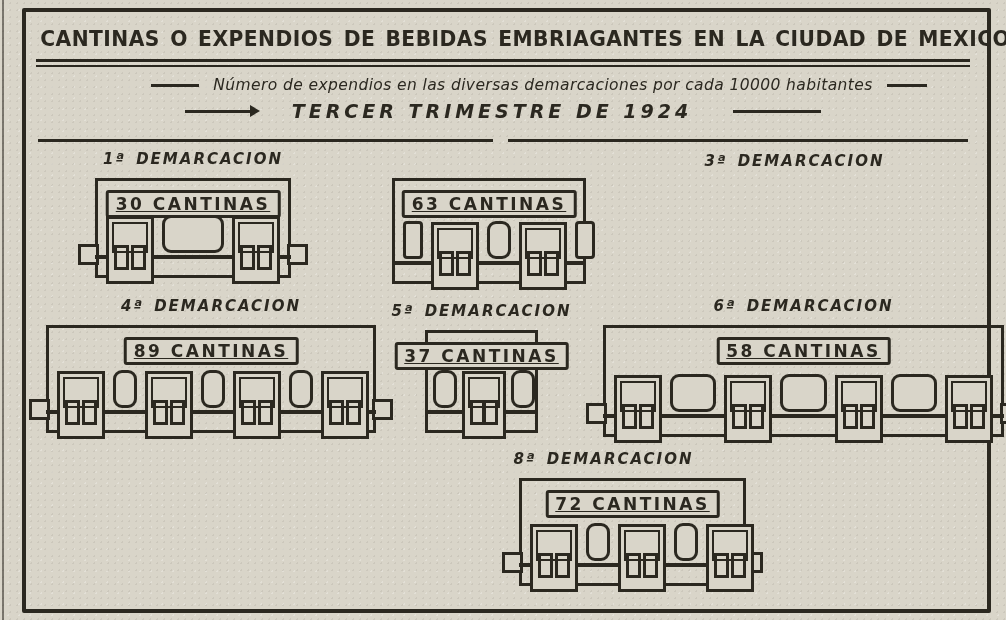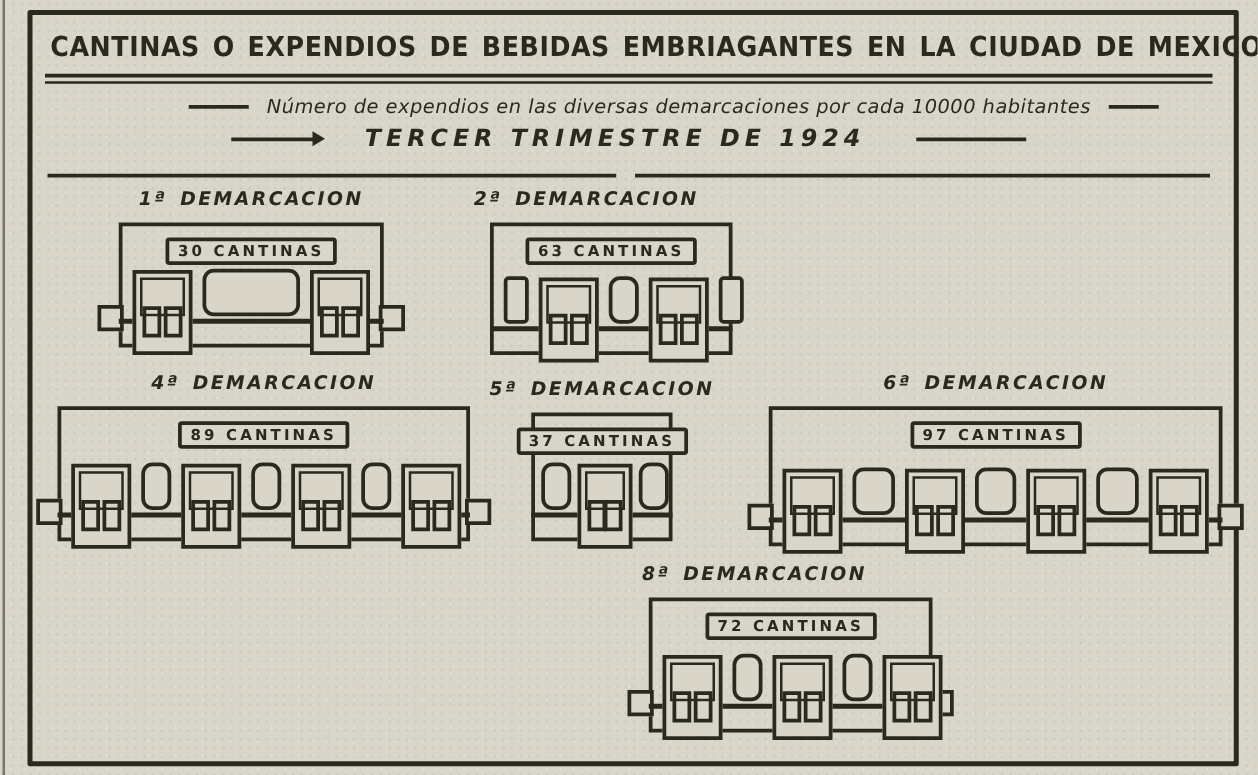--- a/index.html
+++ b/index.html
@@ -55,22 +55,22 @@
     white-space:nowrap;font-weight:bold;font-style:italic;
     font-size:15px;letter-spacing:2px;word-spacing:3px;
   }
   .building{
     position:relative;margin-top:28px;border:3px solid var(--ink);
     background:transparent;
   }
   .cbox{
     position:absolute;top:9px;left:50%;transform:translateX(-50%);
     border:3px solid var(--ink);border-radius:3px;padding:1px 7px;
-    font-weight:bold;font-size:12px;letter-spacing:2.5px;white-space:nowrap;
-    background:var(--paper);z-index:3;
+    font-weight:bold;font-size:17px;letter-spacing:2.5px;white-space:nowrap;
+    background:var(--paper);z-index:3;text-decoration:underline;
   }
   .baseline{position:absolute;left:-3px;right:-3px;bottom:16px;height:4px;
     background:var(--ink);z-index:1;}
   .facade{
     position:absolute;left:0;right:0;bottom:0;height:64%;
     display:flex;align-items:flex-end;justify-content:space-between;
     gap:8px;padding:0 8px;
   }
   .door{
     position:relative;flex:none;width:42px;height:62px;margin-bottom:-9px;
@@ -87,27 +87,27 @@
   }
   .halfwin{
     flex:none;width:14px;height:32px;margin-bottom:22px;
     border:3px solid var(--ink);border-radius:4px;background:var(--paper);z-index:2;
   }
   .tab{position:absolute;bottom:10px;width:15px;height:15px;
     border:3px solid var(--ink);background:var(--paper);z-index:0;}
   .tab.l{left:-20px;} .tab.r{right:-20px;}
 
   
-  .g1{left:95px;top:150px;width:212px;}  .g1 .building{height:94px;}
+  .g1{left:95px;top:150px;width:196px;}  .g1 .building{height:94px;}
   .g2{left:352px;top:150px;width:234px;} .g2 .building{height:100px;margin-left:40px;}
   .g3{left:659px;top:152px;width:271px;} .g3 .building{height:101px;}
   .g3 .facade{gap:6px;}
   .g4{left:46px;top:297px;width:330px;}  .g4 .building{height:102px;padding-left:16px;}
   .g5{left:425px;top:302px;width:113px;} .g5 .building{height:97px;}
-  .g6{left:603px;top:297px;width:363px;margin-left:12px;} .g6 .building{height:106px;}
+  .g6{left:603px;top:297px;width:401px;} .g6 .building{height:106px;}
   .g7{left:284px;top:450px;width:123px;} .g7 .building{height:100px;}
   .g8{left:461px;top:450px;width:271px;padding-left:14px;} .g8 .building{height:102px;margin-left:44px;}
   .g5 .facade,.g7 .facade{gap:5px;padding:0 5px;}
   .g5 .door,.g7 .door{width:38px;}
 </style>
 </head>
 <body>
 
 <div class="scan-edge"></div>
 <div class="frame"></div>
@@ -151,21 +151,20 @@
           <div class="window"></div>
           <div class="door">
             <div class="transom"></div>
             <div class="panel pl"></div>
             <div class="panel pr"></div>
           </div>
         </div>
       </div>
     </div>
     <div class="group g2">
-      <div class="dlabel">2ª DEMARCACION</div>
       <div class="building">
         <div class="cbox">63 CANTINAS</div>
         <div class="baseline"></div>
         <div class="facade">
           <div class="halfwin"></div>
           <div class="door">
             <div class="transom"></div>
             <div class="panel pl"></div>
             <div class="panel pr"></div>
           </div>
@@ -173,20 +172,21 @@
           <div class="door">
             <div class="transom"></div>
             <div class="panel pl"></div>
             <div class="panel pr"></div>
           </div>
           <div class="halfwin"></div>
         </div>
       </div>
     </div>
     <div class="group g3">
+      <div class="dlabel">3ª DEMARCACION</div>
     </div>
     <div class="group g4">
       <div class="dlabel">4ª DEMARCACION</div>
       <div class="building">
         <div class="tab l"></div>
         <div class="tab r"></div>
         <div class="cbox">89 CANTINAS</div>
         <div class="baseline"></div>
         <div class="facade">
           <div class="door">
@@ -229,21 +229,21 @@
           </div>
           <div class="window"></div>
         </div>
       </div>
     </div>
     <div class="group g6">
       <div class="dlabel">6ª DEMARCACION</div>
       <div class="building">
         <div class="tab l"></div>
         <div class="tab r"></div>
-        <div class="cbox">97 CANTINAS</div>
+        <div class="cbox">58 CANTINAS</div>
         <div class="baseline"></div>
         <div class="facade">
           <div class="door">
             <div class="transom"></div>
             <div class="panel pl"></div>
             <div class="panel pr"></div>
           </div>
           <div class="window"></div>
           <div class="door">
             <div class="transom"></div>

